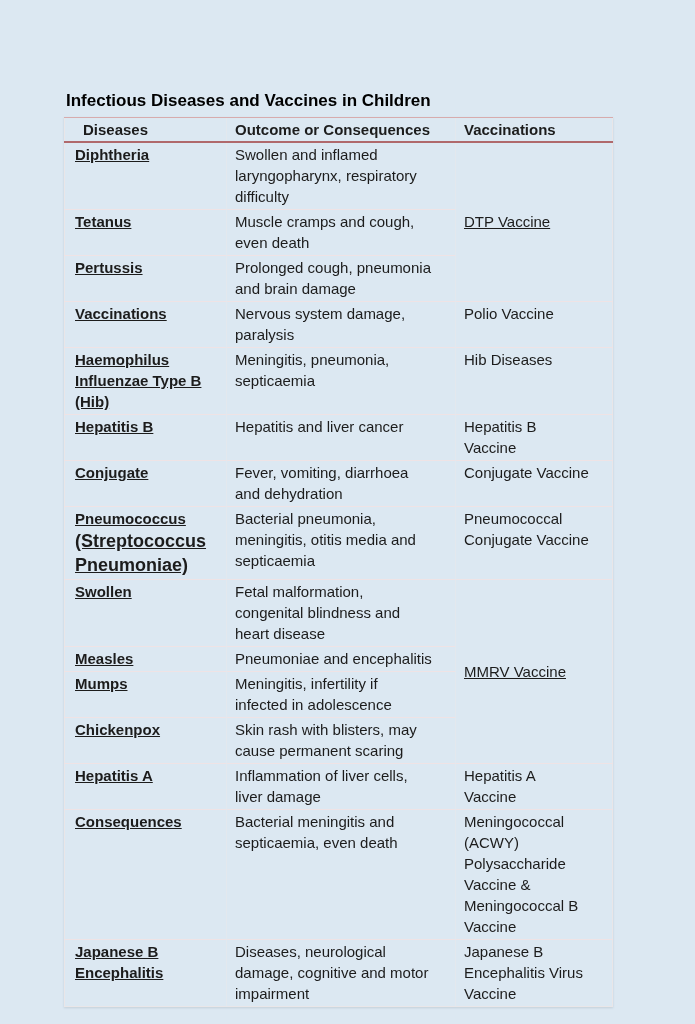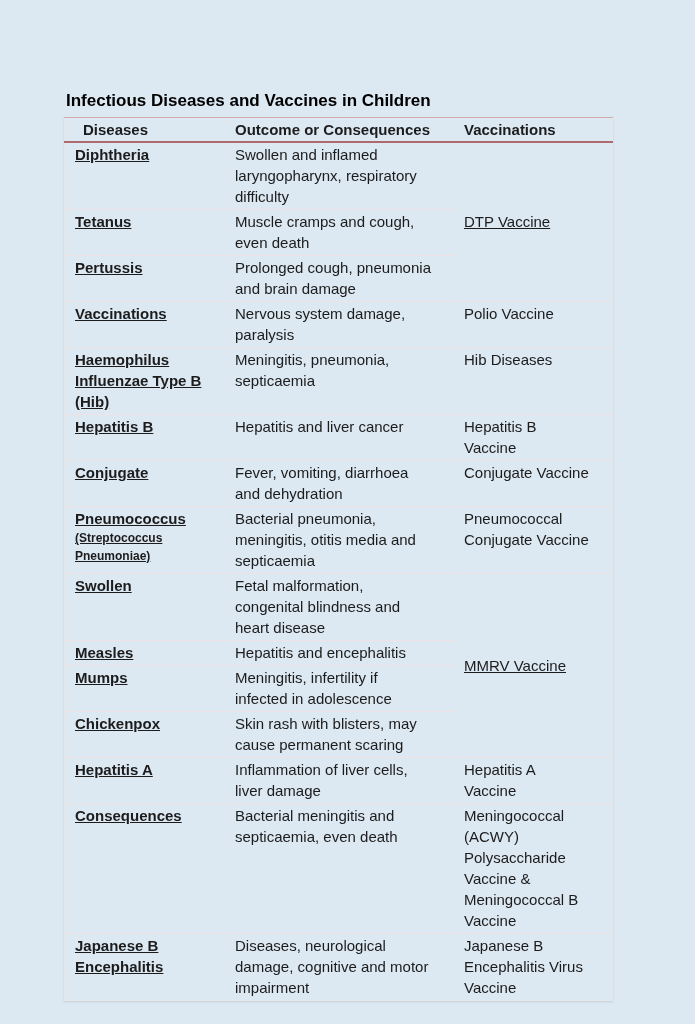--- a/index.html
+++ b/index.html
@@ -63,23 +63,23 @@
     font-weight: bold;
     border-top: 1px solid var(--accent-light);
     border-bottom: 2px solid var(--accent);
     padding-top: 1px;
     padding-bottom: 1px;
   }
   td.disease { font-weight: bold; padding-left: 10px; text-decoration: underline; }
   td.vaccine.merged { vertical-align: middle; text-decoration: underline; }
   .disease-sub {
     display: block;
-    font-size: 12px;
+    font-size: 18px;
     font-weight: bold;
-    line-height: 18px;
+    line-height: 24px;
     white-space: pre-line;
   }
 </style>
 </head>
 <body>
 
 <div class="page">
   <div class="content">
     <h1 class="title">Infectious Diseases and Vaccines in Children</h1>
 
@@ -151,21 +151,21 @@
         </tr>
         <tr>
           <td class="disease">Swollen</td>
           <td class="outcome">Fetal malformation,
 congenital blindness and
 heart disease</td>
           <td class="vaccine merged" rowspan="4">MMRV Vaccine</td>
         </tr>
         <tr>
           <td class="disease">Measles</td>
-          <td class="outcome">Hepatitis and encephalitis</td>
+          <td class="outcome">Pneumoniae and encephalitis</td>
         </tr>
         <tr>
           <td class="disease">Mumps</td>
           <td class="outcome">Meningitis, infertility if
 infected in adolescence</td>
         </tr>
         <tr>
           <td class="disease">Chickenpox</td>
           <td class="outcome">Skin rash with blisters, may
 cause permanent scaring</td>

